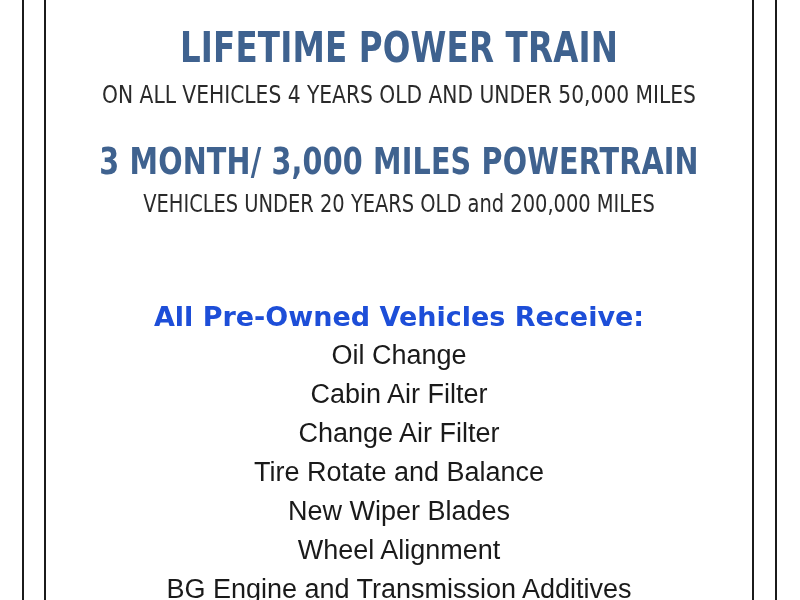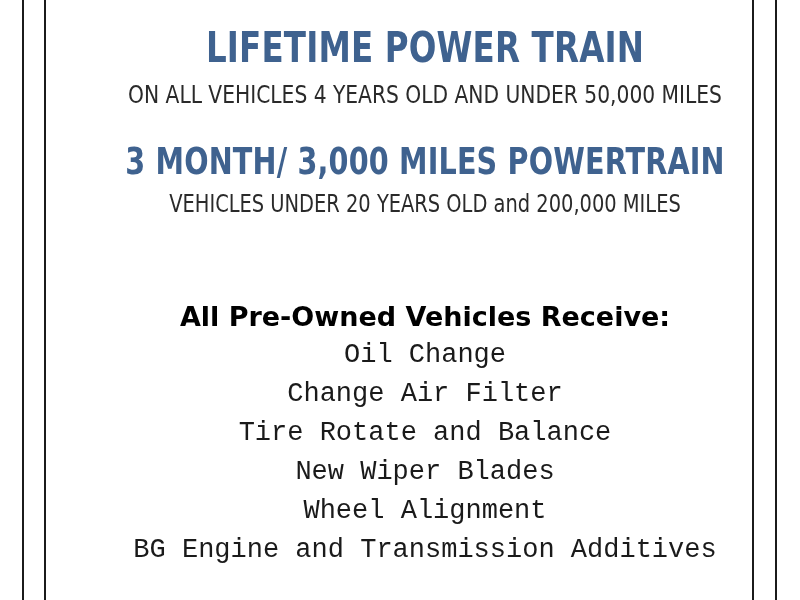--- a/index.html
+++ b/index.html
@@ -35,21 +35,20 @@
   .rule.right-inner { left: 752px; }
   .rule.right-outer { left: 775px; }
 
   .content {
     position: absolute;
     left: 46px;
     top: 0;
     width: 706px;
     height: 444px;
     text-align: center;
-    margin-left: 26px;
   }
 
   
   .headline {
     color: #3f628f;
     font-family: "Liberation Sans Narrow", "DejaVu Sans Condensed", "Liberation Sans", sans-serif;
     font-weight: 700;
     letter-spacing: 0.2px;
     white-space: nowrap;
     line-height: 1;
@@ -96,30 +95,30 @@
   }
 
   
   #services {
     position: absolute;
     left: 0;
     top: 298px;
     width: 706px;
   }
   #services-title {
-    color: #000000;
+    color: #1d4ed8;
     font-family: "DejaVu Sans", "Liberation Sans", sans-serif;
     font-weight: 700;
     font-size: 27px;
     line-height: 38px;
     white-space: nowrap;
   }
   .service-item {
     color: #1a1a1a;
-    font-family: Liberation Mono, monospace;
+    font-family: Liberation Sans, sans-serif;
     font-weight: 400;
     font-size: 27px;
     line-height: 39px;
     white-space: nowrap;
   }
 </style>
 </head>
 <body>
 
 <div id="flyer">
@@ -136,20 +135,21 @@
     <div class="subline" id="subline-lifetime">ON ALL VEHICLES 4 YEARS OLD AND UNDER 50,000 MILES</div>
 
     <div class="headline" id="headline-three-month">3 MONTH/ 3,000 MILES POWERTRAIN</div>
 
     <div class="subline" id="subline-three-month">VEHICLES UNDER 20 YEARS OLD and 200,000 MILES</div>
 
     <div id="services">
       <div id="services-title">All Pre-Owned Vehicles Receive:</div>
 
       <div class="service-item">Oil Change</div>
+      <div class="service-item">Cabin Air Filter</div>
       <div class="service-item">Change Air Filter</div>
       <div class="service-item">Tire Rotate and Balance</div>
       <div class="service-item">New Wiper Blades</div>
       <div class="service-item">Wheel Alignment</div>
       <div class="service-item">BG Engine and Transmission Additives</div>
     </div>
 
   </div>
 </div>
 

